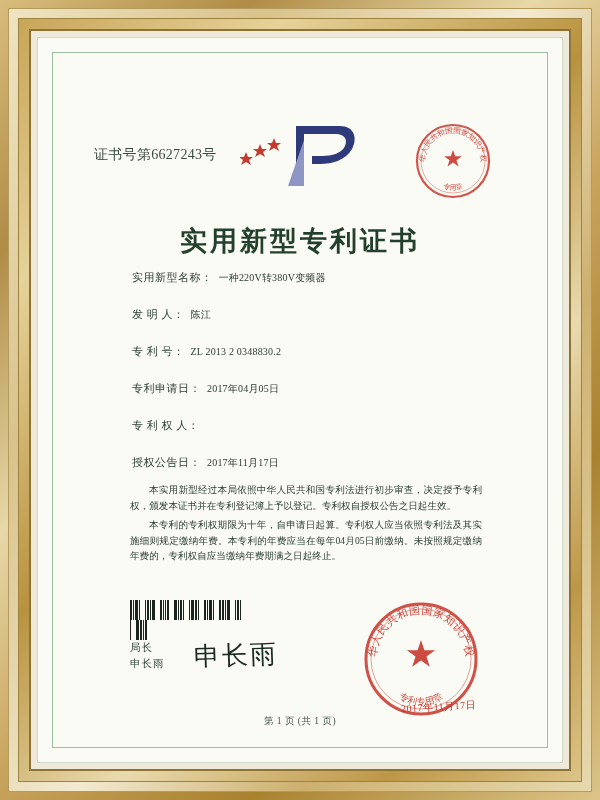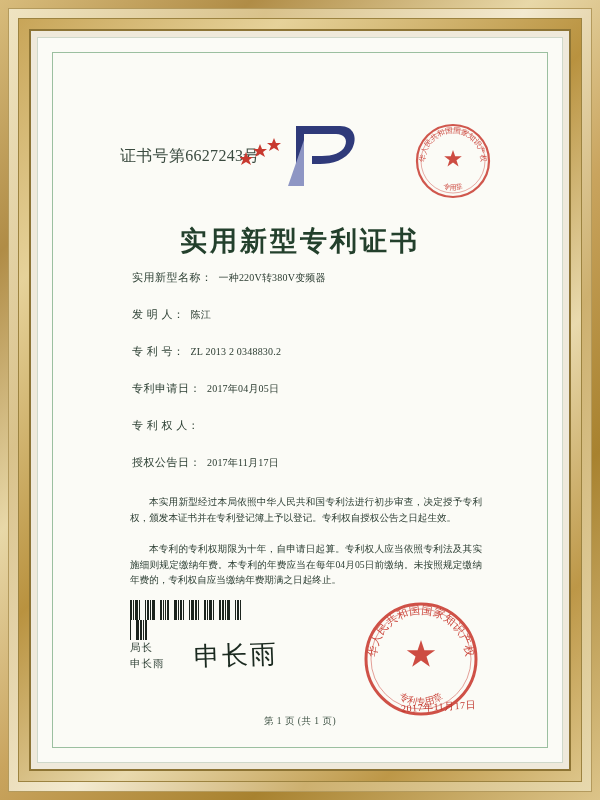--- a/index.html
+++ b/index.html
@@ -66,22 +66,22 @@
     pointer-events: none;
   }
   .page-inner {
     position: absolute;
     left: 34px; top: 22px; right: 34px; bottom: 18px;
   }
 
   
   .cert-no {
     position: absolute;
-    left: 48px; top: 86px;
-    font-size: 16px;
+    left: 22px; top: 86px;
+    font-size: 14px;
     color: #3a4a3f;
     letter-spacing: 0.3px;
   }
 
   
   .emblem {
     position: absolute;
     left: 50%;
     top: 62px;
     transform: translateX(-50%);
@@ -139,21 +139,21 @@
     position: absolute;
     left: 58px;
     right: 46px;
     top: 418px;
     font-size: 9.6px;
     line-height: 1.62;
     color: #2c3e33;
     text-align: justify;
   }
   .body-text p {
-    margin: 16px 0 3px 0;
+    margin: 4px 0 3px 0;
     text-indent: 19px;
   }
 
   
   .barcode {
     position: absolute;
     left: 58px;
     top: 540px;
     width: 112px;
     height: 20px;

